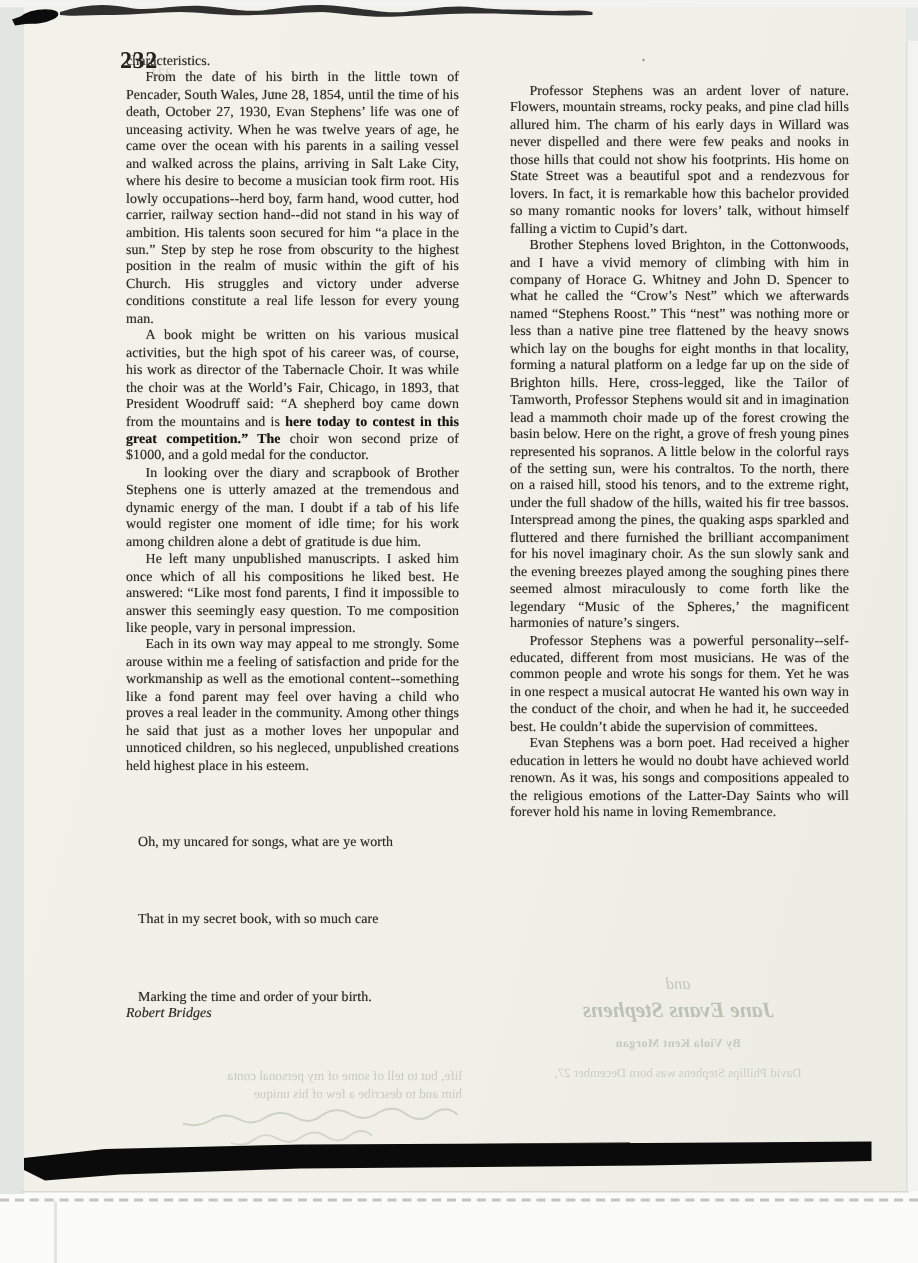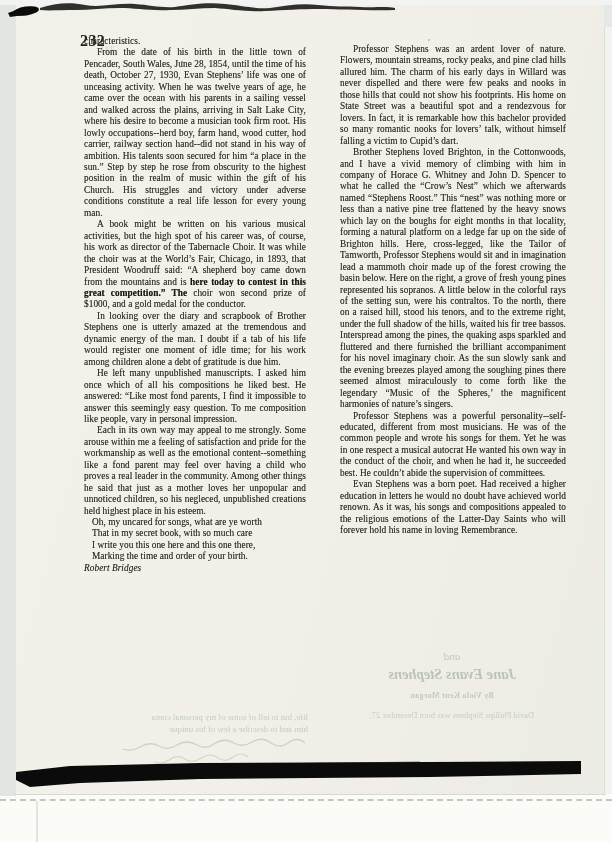--- a/index.html
+++ b/index.html
@@ -14,26 +14,26 @@
   .right-strip{position:absolute;left:604px;top:27px;width:8px;height:767px;background:#f3f4f0;border-left:1px solid #dcded8;}
   .paper-bottom-edge{position:absolute;left:14px;top:794px;width:592px;height:1px;background:#d8d9d2;}
   .dashed-line{position:absolute;left:0;top:799px;width:612px;height:0;border-top:2px dashed #c3c6bf;}
   .sleeve-line{position:absolute;left:36px;top:801px;width:2px;height:41px;background:#e4e5e0;}
 
   .page-number{position:absolute;left:80px;top:32px;font-size:16px;font-weight:bold;color:#23211d;letter-spacing:.4px;}
 
   .col{position:absolute;font-size:9.3px;line-height:11.45px;color:#2f2d28;
        text-shadow:0 0 .5px rgba(45,43,38,.55);letter-spacing:.05px;}
   .col-left{left:84px;top:36px;width:222px;}
-  .col-right{left:340px;top:44px;width:226px;}
+  .col-right{left:340px;top:56px;width:226px;}
   .body-para{margin:0;text-indent:13px;text-align:justify;}
   .no-indent{text-indent:0;}
   .emph{font-weight:bold;color:#161511;}
   .poem{margin:0 0 0 8px;}
-  .poem-line{text-align:left;}
+  .poem-line{text-align:left;margin-top:40px;}
   .attribution{text-align:left;padding-right:3px;font-style:italic;}
 
   .bleed{position:absolute;transform:scaleX(-1);color:#c2c8ba;text-shadow:none;}
   .bleed-left{left:84px;top:712px;width:224px;font-size:8.8px;line-height:11px;color:#c6ccbf;text-align:justify;}
   .bleed-left div{margin-bottom:1px;}
   .bleed-right{left:338px;top:650px;width:228px;text-align:center;}
   .bleed-script{font-style:italic;font-size:11px;color:#c2c8ba;}
   .bleed-title{font-style:italic;font-weight:bold;font-size:14.5px;color:#bcc3b4;margin-top:4px;}
   .bleed-byline{font-weight:bold;font-size:8px;color:#c4cabc;margin-top:8px;letter-spacing:.3px;}
   .bleed-firstline{font-size:8.5px;color:#c9cfc2;margin-top:10px;}
@@ -59,21 +59,20 @@
   <div class="col col-left">
     <p class="body-para no-indent">characteristics.</p>
     <p class="body-para">From the date of his birth in the little town of Pencader, South Wales, June 28, 1854, until the time of his death, October 27, 1930, Evan Stephens’ life was one of unceasing activity. When he was twelve years of age, he came over the ocean with his parents in a sailing vessel and walked across the plains, arriving in Salt Lake City, where his desire to become a musician took firm root. His lowly occupations--herd boy, farm hand, wood cutter, hod carrier, railway section hand--did not stand in his way of ambition. His talents soon secured for him “a place in the sun.” Step by step he rose from obscurity to the highest position in the realm of music within the gift of his Church. His struggles and victory under adverse conditions constitute a real life lesson for every young man.</p>
     <p class="body-para"><span>A book might be written on his various musical activities, but the high spot of his career was, of course, his work as director of the Tabernacle Choir. It was while the choir was at the World’s Fair, Chicago, in 1893, that President Woodruff said: “A shepherd boy came down from the mountains and is </span><span class="emph">here today to contest in this great competition.” The</span><span> choir won second prize of $1000, and a gold medal for the conductor.</span></p>
     <p class="body-para">In looking over the diary and scrapbook of Brother Stephens one is utterly amazed at the tremendous and dynamic energy of the man. I doubt if a tab of his life would register one moment of idle time; for his work among children alone a debt of gratitude is due him.</p>
     <p class="body-para">He left many unpublished manuscripts. I asked him once which of all his compositions he liked best. He answered: “Like most fond parents, I find it impossible to answer this seemingly easy question. To me composition like people, vary in personal impression.</p>
     <p class="body-para">Each in its own way may appeal to me strongly. Some arouse within me a feeling of satisfaction and pride for the workmanship as well as the emotional content--something like a fond parent may feel over having a child who proves a real leader in the community. Among other things he said that just as a mother loves her unpopular and unnoticed children, so his negleced, unpublished creations held highest place in his esteem.</p>
     <div class="poem">
         <div class="poem-line">Oh, my uncared for songs, what are ye worth</div>
         <div class="poem-line">That in my secret book, with so much care</div>
-        <div class="poem-line">I write you this one here and this one there,</div>
         <div class="poem-line">Marking the time and order of your birth.</div>
       </div>
     <div class="attribution">Robert Bridges</div>
   </div>
 
   <div class="col col-right">
     <p class="body-para">Professor Stephens was an ardent lover of nature. Flowers, mountain streams, rocky peaks, and pine clad hills allured him. The charm of his early days in Willard was never dispelled and there were few peaks and nooks in those hills that could not show his footprints. His home on State Street was a beautiful spot and a rendezvous for lovers. In fact, it is remarkable how this bachelor provided so many romantic nooks for lovers’ talk, without himself falling a victim to Cupid’s dart.</p>
     <p class="body-para">Brother Stephens loved Brighton, in the Cottonwoods, and I have a vivid memory of climbing with him in company of Horace G. Whitney and John D. Spencer to what he called the “Crow’s Nest” which we afterwards named “Stephens Roost.” This “nest” was nothing more or less than a native pine tree flattened by the heavy snows which lay on the boughs for eight months in that locality, forming a natural platform on a ledge far up on the side of Brighton hills. Here, cross-legged, like the Tailor of Tamworth, Professor Stephens would sit and in imagination lead a mammoth choir made up of the forest crowing the basin below. Here on the right, a grove of fresh young pines represented his sopranos. A little below in the colorful rays of the setting sun, were his contraltos. To the north, there on a raised hill, stood his tenors, and to the extreme right, under the full shadow of the hills, waited his fir tree bassos. Interspread among the pines, the quaking asps sparkled and fluttered and there furnished the brilliant accompaniment for his novel imaginary choir. As the sun slowly sank and the evening breezes played among the soughing pines there seemed almost miraculously to come forth like the legendary “Music of the Spheres,’ the magnificent harmonies of nature’s singers.</p>
     <p class="body-para">Professor Stephens was a powerful personality--self-educated, different from most musicians. He was of the common people and wrote his songs for them. Yet he was in one respect a musical autocrat He wanted his own way in the conduct of the choir, and when he had it, he succeeded best. He couldn’t abide the supervision of committees.</p>
     <p class="body-para">Evan Stephens was a born poet. Had received a higher education in letters he would no doubt have achieved world renown. As it was, his songs and compositions appealed to the religious emotions of the Latter-Day Saints who will forever hold his name in loving Remembrance.</p>

